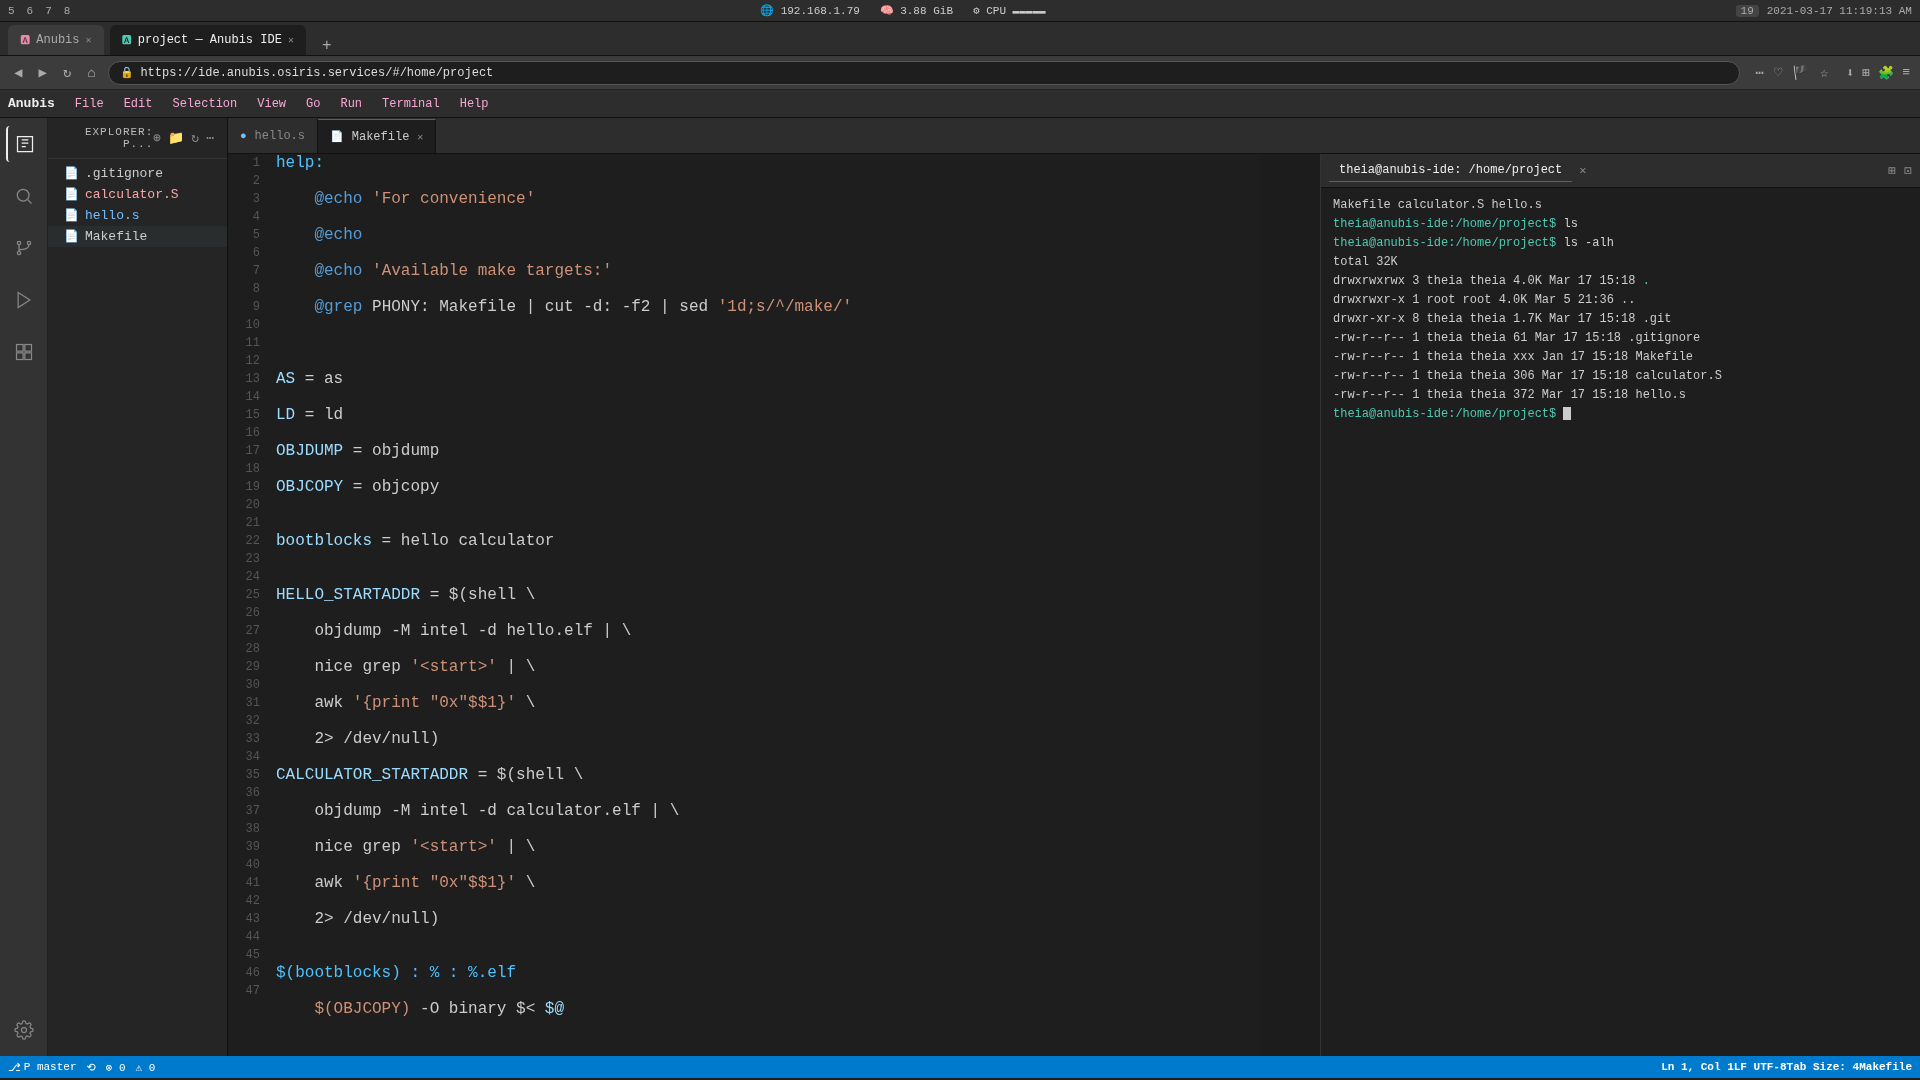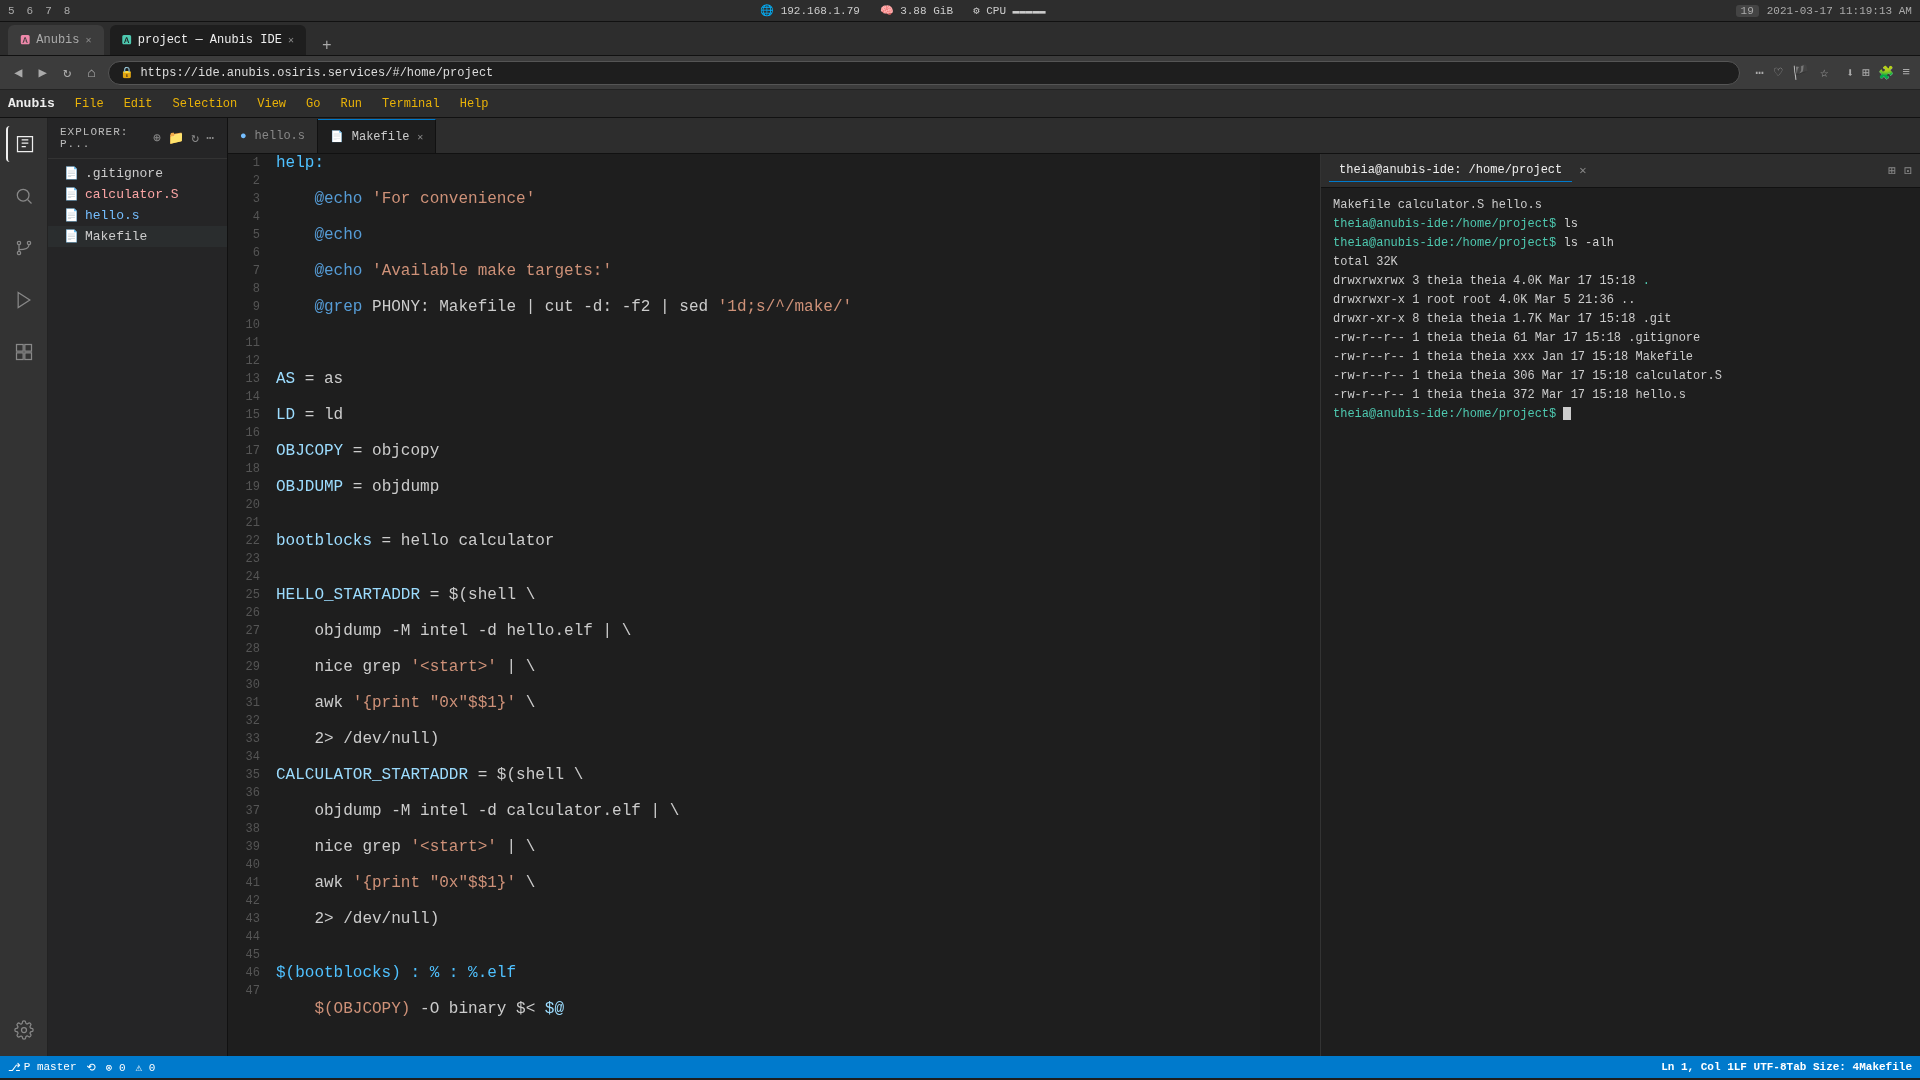--- a/index.html
+++ b/index.html
@@ -84,21 +84,21 @@
     #ide-chrome {
       height: 28px;
       background: #2d2d2d;
       display: flex;
       align-items: center;
       gap: 4px;
       padding: 0 8px;
       border-bottom: 1px solid #111;
     }
     .ide-logo { color: #eee; font-size: 13px; font-weight: bold; margin-right: 8px; }
-    .menu-item { color: #eab308; font-size: 12px; padding: 4px 8px; cursor: pointer; }
+    .menu-item { color: #f9a8d4; font-size: 12px; padding: 4px 8px; cursor: pointer; }
 
     #ide-body {
       display: flex;
       height: calc(1080px - 22px - 36px - 34px - 28px - 22px);
     }
 
     
     #activity-bar {
       width: 48px;
       background: #333;
@@ -133,20 +133,21 @@
     .sidebar-header {
       padding: 8px 12px;
       font-size: 11px;
       color: #bbb;
       text-transform: uppercase;
       letter-spacing: 1px;
       border-bottom: 1px solid #333;
       display: flex;
       align-items: center;
       justify-content: space-between;
+      text-align: right;
     }
     .sidebar-icons { display: flex; gap: 6px; color: #888; font-size: 13px; }
     .file-tree { padding: 4px 0; }
     .file-item {
       padding: 3px 12px 3px 16px;
       display: flex;
       align-items: center;
       gap: 6px;
       cursor: pointer;
       color: #ccc;
@@ -498,22 +499,22 @@
         </div>
         <div class="code-content"><div><span class="make-target">help:</span></div>
 <div>    <span class="kw">@echo</span> <span class="str">'For convenience'</span></div>
 <div>    <span class="kw">@echo</span></div>
 <div>    <span class="kw">@echo</span> <span class="str">'Available make targets:'</span></div>
 <div>    <span class="kw">@grep</span> PHONY: Makefile | cut -d: -f2 | sed <span class="str">'1d;s/^/make/'</span></div>
 <div></div>
 <div></div>
 <div><span class="make-var">AS</span> = as</div>
 <div><span class="make-var">LD</span> = ld</div>
+<div><span class="make-var">OBJDUMP</span> = objdump</div>
 <div><span class="make-var">OBJCOPY</span> = objcopy</div>
-<div><span class="make-var">OBJDUMP</span> = objdump</div>
 <div></div>
 <div><span class="make-var">bootblocks</span> = hello calculator</div>
 <div></div>
 <div><span class="make-var">HELLO_STARTADDR</span> = $(shell \</div>
 <div>    objdump -M intel -d hello.elf | \</div>
 <div>    nice grep <span class="str">'&lt;start&gt;'</span> | \</div>
 <div>    awk <span class="str">'{print "0x"$$1}'</span> \</div>
 <div>    2&gt; /dev/null)</div>
 <div><span class="make-var">CALCULATOR_STARTADDR</span> = $(shell \</div>
 <div>    objdump -M intel -d calculator.elf | \</div>

